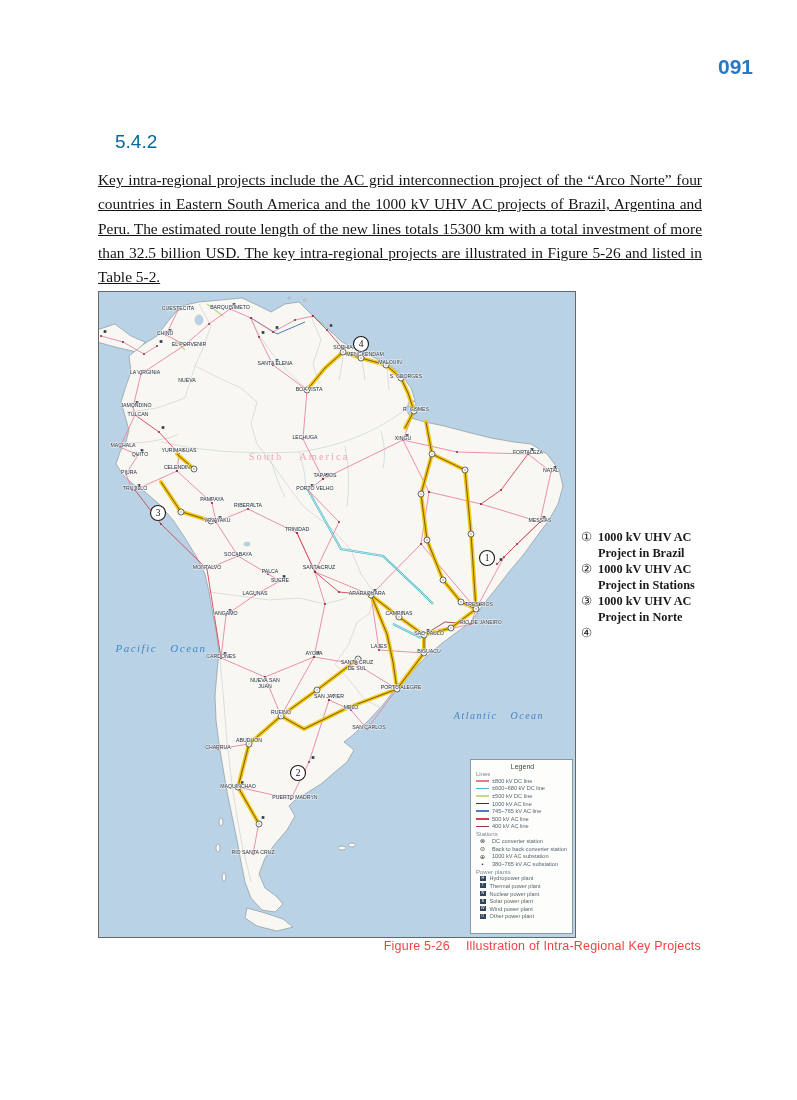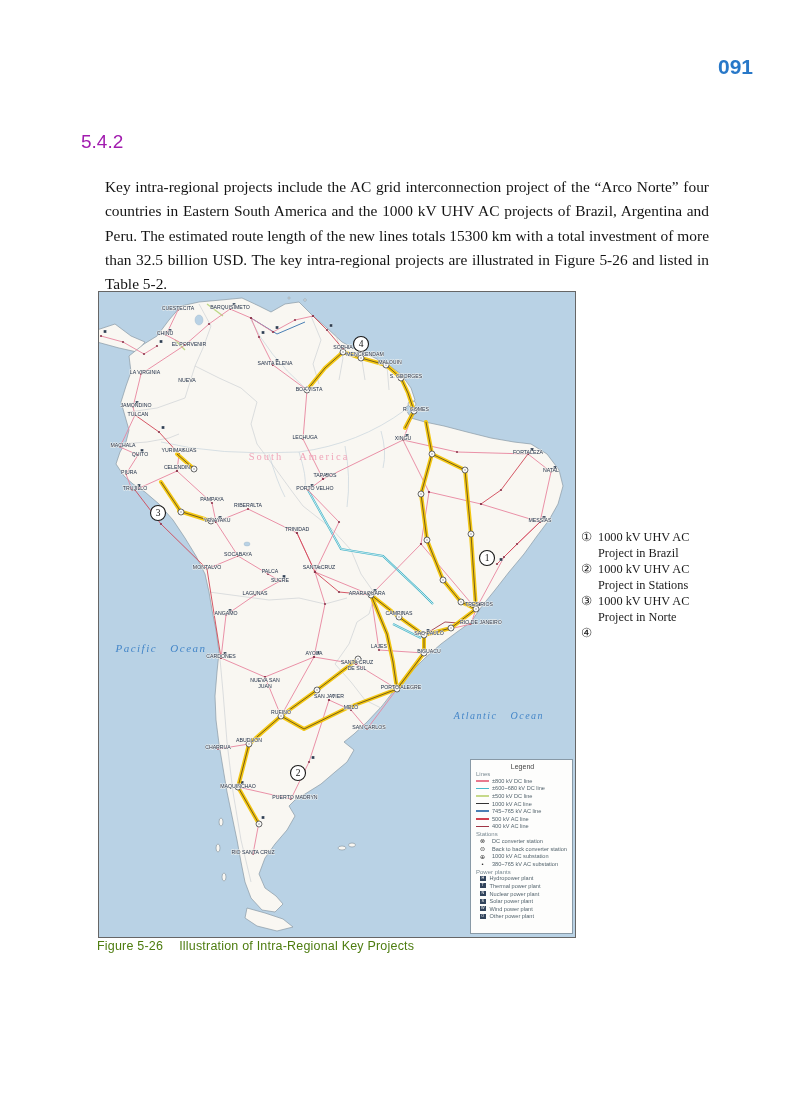--- a/index.html
+++ b/index.html
@@ -1,24 +1,24 @@
 <!DOCTYPE html>
 <html><head>
 <meta charset="utf-8">
 <style>
   html,body{margin:0;padding:0;background:#fff;}
   .page{position:relative;width:797px;height:1100px;background:#ffffff;overflow:hidden;
         font-family:"Liberation Serif",serif;}
   .pageno{position:absolute;left:718px;top:55px;width:50px;
           font:700 21px "Liberation Sans",sans-serif;color:#2878c8;}
-  .heading{position:absolute;left:81px;top:131px;display:flex;
-           font:400 19px "Liberation Sans",sans-serif;color:#a21caf;}
+  .heading{position:absolute;left:115px;top:131px;display:flex;
+           font:400 19px "Liberation Sans",sans-serif;color:#0369a1;}
   .heading .secnum{margin-right:24px;}
-  .body-par{position:absolute;left:97px;top:167px;width:604px;margin:8px;
-            font:15.4px/24.3px "Liberation Serif",serif;text-align:justify;color:#141414;}
+  .body-par{position:absolute;left:97px;top:167px;width:604px;margin:1px;
+            font:15.4px/24.3px "Liberation Serif",serif;text-align:justify;color:#141414;text-decoration:underline;}
   .map{position:absolute;left:98px;top:291px;width:476px;height:645px;
        border:1px solid #666;background:#b9d2e5;box-sizing:content-box;}
   .map svg{display:block;width:476px;height:645px;}
 
   
   .land{fill:#f9f7f2;stroke:#8a9aa5;stroke-width:.7;}
   .lake{fill:#b9d2e5;stroke:#9ab4c8;stroke-width:.4;}
   .border{fill:none;stroke:#c6cbd0;stroke-width:.6;}
   .river{fill:none;stroke:#c7d4dc;stroke-width:.7;}
   .net-pink{fill:none;stroke:#e8849e;stroke-width:.9;}
@@ -56,24 +56,24 @@
   .lsw{width:13px;height:1.6px;margin-right:3px;flex:none;}
   .lgl{width:13px;text-align:center;font-size:6px;margin-right:3px;flex:none;color:#333;}
   .lsq{width:5.5px;height:5px;margin:0 4px 0 4px;flex:none;background:#32445c;color:#fff;
        font-size:3.8px;line-height:5px;text-align:center;}
 
   
   .annos{position:absolute;left:581px;top:529px;width:132px;
          font:12.3px/16px "Liberation Serif",serif;color:#1a1a1a;}
   .anno{display:flex;}
   .anno-num{width:17px;flex:none;font-size:12.5px;line-height:16px;}
-  .anno-lines div{line-height:16px;}
-
-  .caption{position:absolute;top:939px;left:97px;width:604px;text-align:left;
-           font:12.5px "Liberation Sans",sans-serif;color:#4d7c0f;letter-spacing:.2px;}
+  .anno-lines div{line-height:16px;font-weight:bold;}
+
+  .caption{position:absolute;top:939px;left:97px;width:604px;text-align:right;
+           font:12.5px "Liberation Sans",sans-serif;color:#ef4444;letter-spacing:.2px;}
   .capgap{display:inline-block;width:16px;}
 </style>
 </head>
 <body>
 
 <div class="page">
 
   <div class="pageno">091</div>
 
   <div class="heading">

